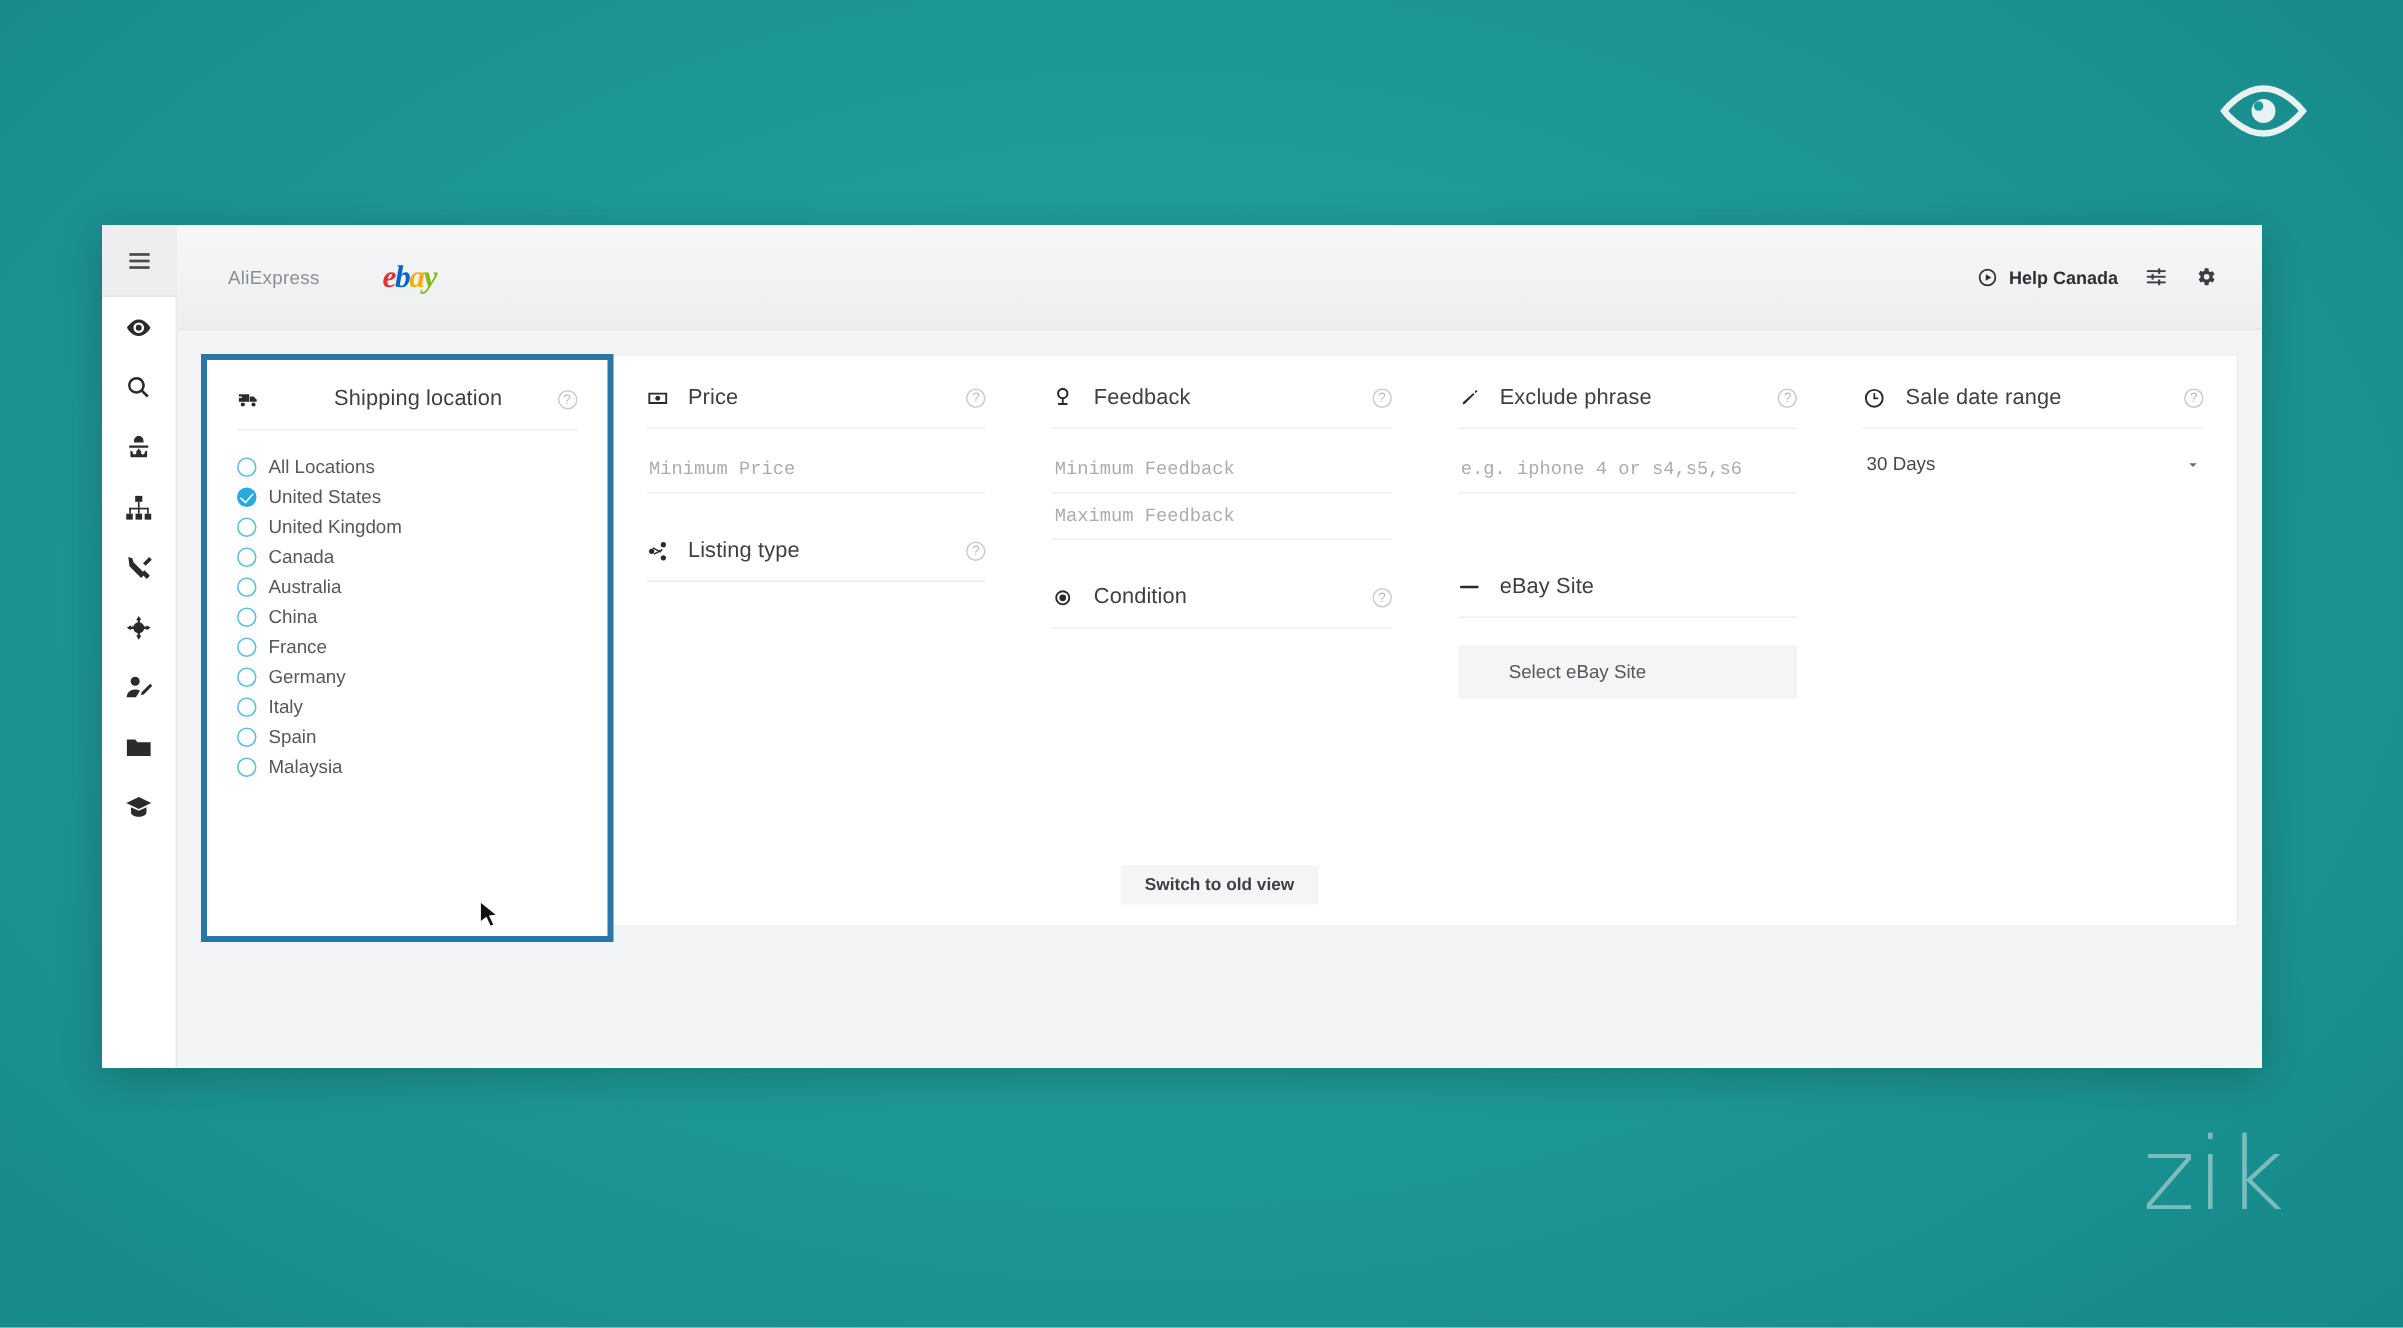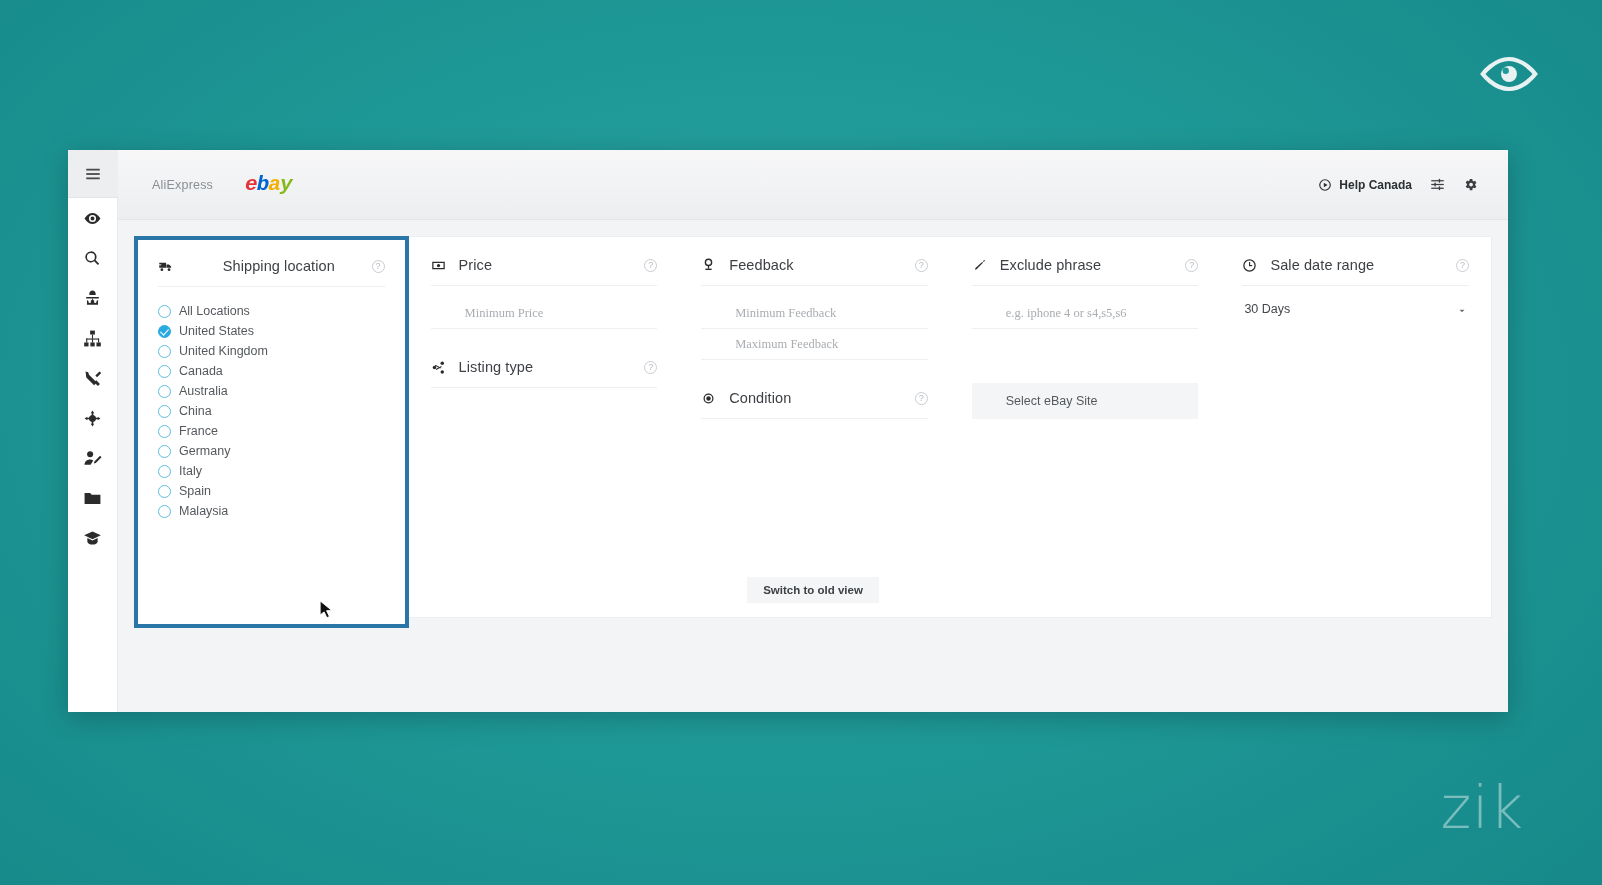--- a/index.html
+++ b/index.html
@@ -18,22 +18,22 @@
     background:
       radial-gradient(ellipse 1100px 700px at 48% 45%, #2aa6a4 0%, #1d9795 55%, #17898a 100%);
   }
   .eye-logo {
     position: absolute; top: 52px; right: 62px;
     width: 62px; height: 44px;
     display: flex; align-items: center; justify-content: center;
   }
   .eye-logo svg { width: 60px; height: 40px; }
   .watermark {
-    position: absolute; right: 78px; bottom: 48px;
-    font-size: 58px; letter-spacing: 1px;
+    position: absolute; right: 78px; bottom: 68px;
+    font-size: 67px; letter-spacing: 1px;
     color: rgba(255,255,255,0.42);
     font-family: "DejaVu Sans", sans-serif;
     font-weight: 300;
     line-height: 1;
   }
 
   
   .app-window {
     position: absolute;
     left: 68px; top: 150px;
@@ -78,27 +78,27 @@
 
   
   .topbar {
     height: 70px;
     background: linear-gradient(180deg,#f7f7f8 0%, #eceef0 100%);
     display: flex; align-items: center;
     padding: 0 30px 0 34px;
     border-bottom: 1px solid #e4e6e8;
     position: relative;
   }
-  .site-tabs { display: flex; align-items: center; gap: 32px; }
+  .site-tabs { display: flex; align-items: center; gap: 42px; }
   .site-tab {
     font-size: 12.5px; color: #8a8f94; letter-spacing: .2px;
     cursor: pointer;
   }
   .ebay-logo {
-    font-family: Liberation Mono, monospace;
+    font-family: Liberation Serif, serif;
     font-size: 21px; font-weight: bold; font-style: italic;
     letter-spacing: -1px; cursor: pointer; line-height: 1;
   }
   .ebay-logo .e { color: #e53238; }
   .ebay-logo .b { color: #0064d2; }
   .ebay-logo .a { color: #f5af02; }
   .ebay-logo .y { color: #86b817; }
 
   .search-wrap {
     flex: 1;
@@ -223,22 +223,22 @@
   .radio-label { font-size: 12.5px; color: #55595d; }
 
   .field-list { padding-top: 12px; }
   .field {
     border-bottom: 1px solid #efefef;
     padding: 5px 2px 7px 2px;
   }
   .field input {
     border: none; outline: none; width: 100%;
     background: transparent;
-    font-family: Liberation Serif, serif;
-    font-size: 12.5px; color: #14532d; margin-left: 32px;
+    font-family: Liberation Mono, monospace;
+    font-size: 12.5px; color: #14532d;
   }
   .field input::placeholder { color: #a9adb1; }
 
   .select-wrap {
     padding-top: 14px;
     display: flex; align-items: center;
     position: relative;
   }
   .select-wrap select {
     appearance: none; -webkit-appearance: none;
@@ -560,20 +560,28 @@
               <span class="help-dot">?</span>
             </div>
             <div class="field-list">
               <div class="field">
                 <input type="text" placeholder="e.g. iphone 4 or s4,s5,s6" style="">
               </div>
             </div>
           </div>
 
           <div class="section" style="margin-top:54px;">
+            <div class="section-head">
+              <span class="sec-icon">
+                <svg viewBox="0 0 24 24">
+                    <rect x="2" y="10.5" width="20" height="2.6" rx="1.3"></rect>
+                  </svg>
+              </span>
+              <span class="section-title">eBay Site</span>
+            </div>
             <div class="ebay-site-box">Select eBay Site</div>
           </div>
         </div>
 
         <div class="col">
           <div class="section">
             <div class="section-head">
               <span class="sec-icon">
                 <svg viewBox="0 0 24 24">
                     <circle cx="12" cy="12" r="9" fill="none" stroke="#2b2b2b" stroke-width="2"></circle>

